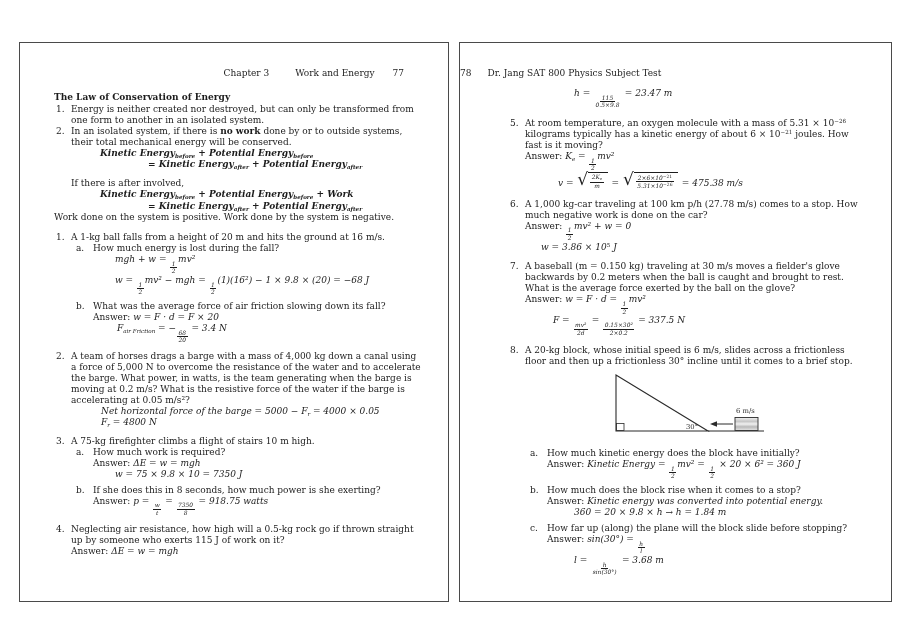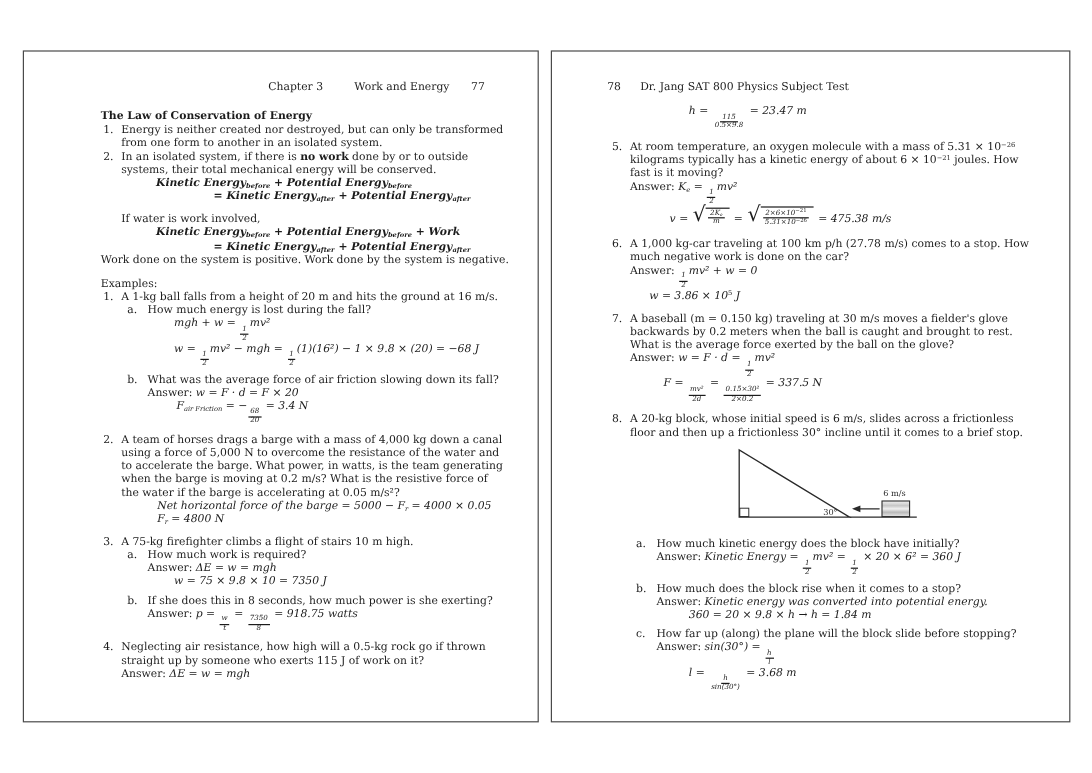--- a/index.html
+++ b/index.html
@@ -13,24 +13,24 @@
     position:absolute; top:42px; height:560px; box-sizing:border-box;
     background:#ffffff; border:1.5px solid #4a4a4a; overflow:hidden;
   }
   #page-left  { left:19px;  width:430px; }
   #page-right { left:459px; width:433px; }
 
   .header { display:flex; margin-top:25px; }
   .header-l { justify-content:flex-end; margin-right:44px; margin-left:50px; }
   .header-l .h-sect { margin-left:26px; }
   .header-l .h-num  { margin-left:18px; }
-  .header-r { justify-content:flex-start; margin-left:46px; margin-right:32px; }
+  .header-r { justify-content:flex-start; margin-right:32px; }
   .header-r .h-title { margin-left:16px; }
 
-  .blocks-l { margin:13px 24px 0 64px; }
+  .blocks-l { margin:13px 24px 0 34px; }
   .blocks-r { margin:9px 32px 0 48px; }
 
   .block { position:relative; }
   .b-title { font-weight:bold; margin-bottom:1px; }
   .b-numitem { padding-left:17px; }
   .b-numitem > .marker { position:absolute; left:2px; }
   .b-subitem { padding-left:39px; }
   .b-subitem > .marker { position:absolute; left:22px; }
   .b-diagram { margin:5px 0 7px 0; padding-left:96px; }
 
@@ -69,26 +69,25 @@
       <span class="h-sect">Work and Energy</span>
       <span class="h-num">77</span>
     </div>
     <div class="blocks blocks-l">
         <div class="block b-title"><span><span class="sg-b">The Law of Conservation of Energy</span></span></div>
         <div class="block b-numitem"><span class="marker">1.</span><span><span class="sg-txt">Energy is neither created nor destroyed, but can only be transformed from one form to another in an isolated system.</span></span></div>
         <div class="block b-numitem"><span class="marker">2.</span><span><span class="sg-txt">In an isolated system, if there is </span><span class="sg-b">no work</span><span class="sg-txt"> done by or to outside systems, their total mechanical energy will be conserved.</span></span></div>
         <div class="block b-math" style="padding-left: 46px;"><span><span class="sg-bi">Kinetic Energy</span><span class="sg-bsub">before</span><span class="sg-bi"> + </span><span class="sg-bi">Potential Energy</span><span class="sg-bsub">before</span></span></div>
         <div class="block b-math" style="padding-left: 94px;"><span><span class="sg-bi">= Kinetic Energy</span><span class="sg-bsub">after</span><span class="sg-bi"> + </span><span class="sg-bi">Potential Energy</span><span class="sg-bsub">after</span></span></div>
         <div class="block b-gap" style="height: 7px;"></div>
-        <div class="block b-para" style="padding-left: 17px;"><span><span class="sg-txt">If water is work involved,</span></span></div>
+        <div class="block b-para" style="padding-left: 17px;"><span><span class="sg-txt">If there is after involved,</span></span></div>
         <div class="block b-math" style="padding-left: 46px;"><span><span class="sg-bi">Kinetic Energy</span><span class="sg-bsub">before</span><span class="sg-bi"> + </span><span class="sg-bi">Potential Energy</span><span class="sg-bsub">before</span><span class="sg-bi"> + Work</span></span></div>
         <div class="block b-math" style="padding-left: 94px;"><span><span class="sg-bi">= Kinetic Energy</span><span class="sg-bsub">after</span><span class="sg-bi"> + </span><span class="sg-bi">Potential Energy</span><span class="sg-bsub">after</span></span></div>
         <div class="block b-para"><span><span class="sg-txt">Work done on the system is positive. Work done by the system is negative.</span></span></div>
         <div class="block b-gap" style="height: 9px;"></div>
-        <div class="block b-para"><span><span class="sg-txt">Examples:</span></span></div>
         <div class="block b-numitem"><span class="marker">1.</span><span><span class="sg-txt">A 1-kg ball falls from a height of 20 m and hits the ground at 16 m/s.</span></span></div>
         <div class="block b-subitem"><span class="marker">a.</span><span><span class="sg-txt">How much energy is lost during the fall?</span></span></div>
         <div class="block b-math" style="padding-left: 61px;"><span><span class="sg-i">mgh + w = </span><span class="frac">
               <span class="fn"><span class="sg-i">1</span></span>
               <span class="fd"><span class="sg-i">2</span></span>
             </span><span class="sg-i">mv²</span></span></div>
         <div class="block b-math" style="padding-left: 61px;"><span><span class="sg-i">w = </span><span class="frac">
               <span class="fn"><span class="sg-i">1</span></span>
               <span class="fd"><span class="sg-i">2</span></span>
             </span><span class="sg-i">mv² − mgh = </span><span class="frac">

